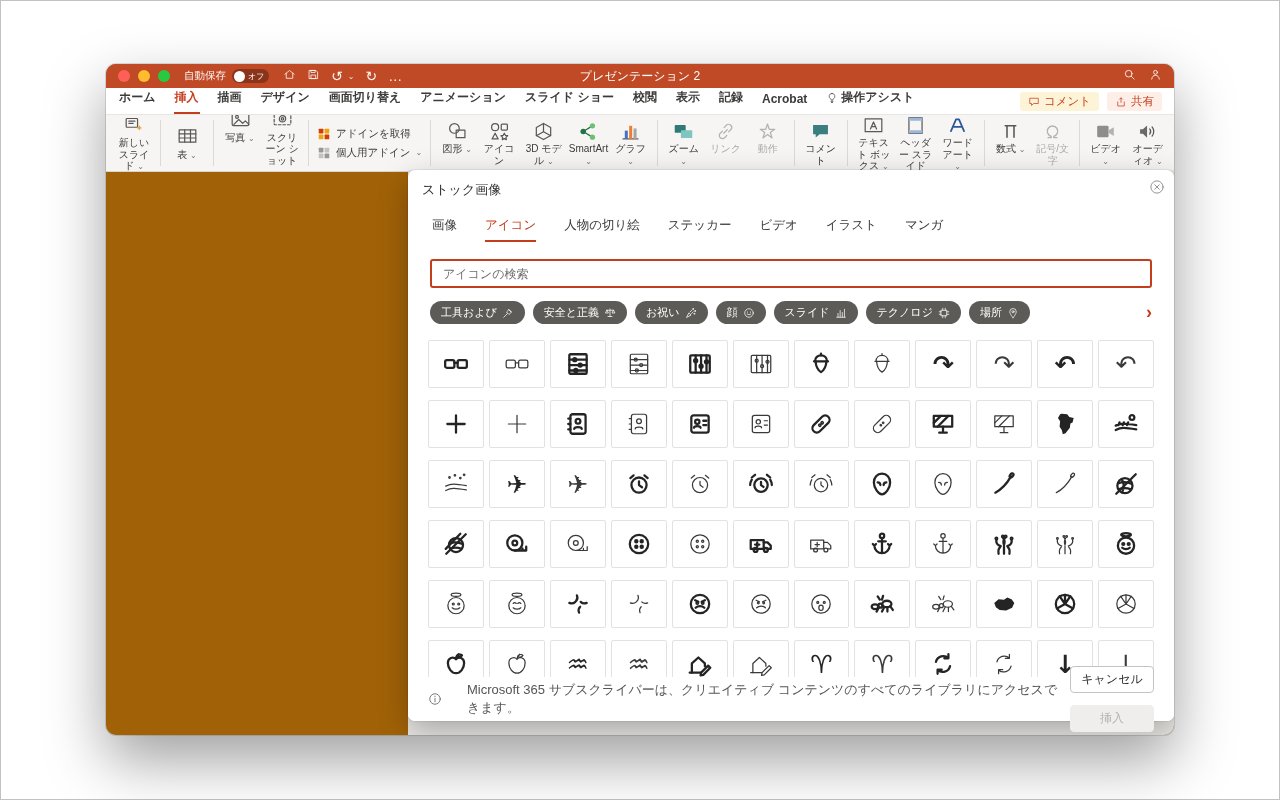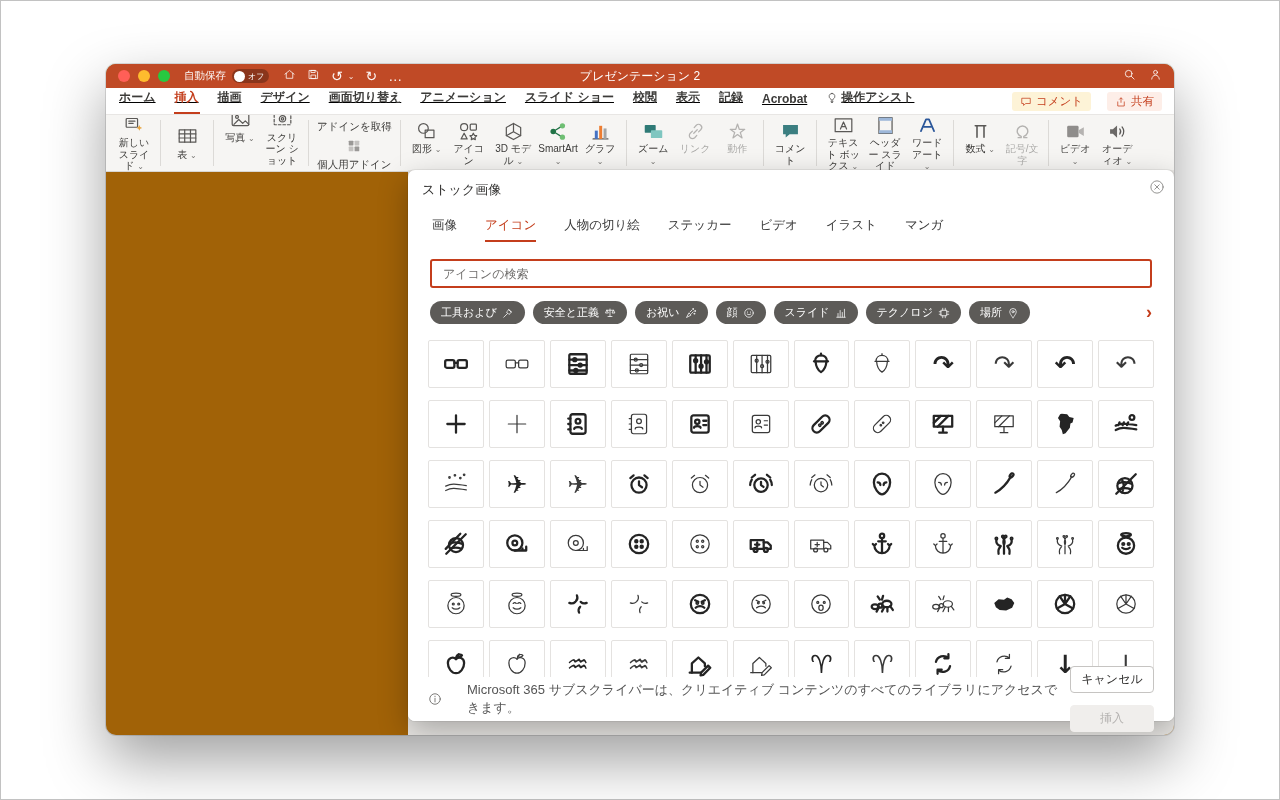--- a/index.html
+++ b/index.html
@@ -25,41 +25,41 @@
   .toggle .tlabel{font-size:8px;color:#fff;margin-left:3px;}
   .tb-icons{display:flex;align-items:center;gap:11px;}
   .tb-icons svg{width:13px;height:13px;fill:none;stroke:rgba(255,255,255,.95);stroke-width:1.5;stroke-linecap:round;stroke-linejoin:round;}
   .tb-glyph{font-size:14px;color:rgba(255,255,255,.95);line-height:1;}
   .tb-caret{font-size:8px;color:rgba(255,255,255,.85);margin-left:-6px;}
   .tb-title{position:absolute;left:0;right:0;text-align:center;font-size:12px;color:#fff;pointer-events:none;}
   .tb-right{margin-left:auto;display:flex;align-items:center;gap:13px;}
   .tb-right svg{width:13px;height:13px;fill:none;stroke:#fff;stroke-width:1.5;stroke-linecap:round;}
   
   .tabrow{height:26px;background:#fff;display:flex;align-items:flex-end;padding:0 12px;position:relative;border-bottom:1px solid #e8e6e4;}
-  .rtabs{display:flex;gap:17px;align-items:flex-end;height:100%;text-decoration:underline;}
+  .rtabs{display:flex;gap:17px;align-items:flex-end;height:100%;}
   .rtab{font-size:12px;color:#3c3b39;font-weight:600;padding:5px 1px 6px;border-bottom:2.5px solid transparent;cursor:default;white-space:nowrap;display:flex;align-items:center;gap:3px;}
   .rtab.active{color:#c43e1c;border-bottom-color:#c43e1c;}
   .rtab svg{width:12px;height:12px;fill:none;stroke:#3c3b39;stroke-width:1.4;stroke-linecap:round;}
   .tabrow-right{margin-left:auto;display:flex;gap:8px;align-items:center;padding-bottom:3px;}
   .chip{display:flex;align-items:center;gap:4px;font-size:11.5px;color:#c43e1c;border-radius:3px;padding:2px 8px;}
   .chip svg{width:12px;height:12px;fill:none;stroke:#c43e1c;stroke-width:1.5;stroke-linejoin:round;}
   .chip-comments{background:#fdf3d7;}
-  .chip-share{background:#fdeee8;margin-left:8px;}
+  .chip-share{background:#fdeee8;}
   
   .ribbon{height:56px;background:#f6f5f3;border-bottom:1px solid #d8d6d3;display:flex;align-items:center;padding:0 6px;overflow:hidden;}
   .rgroup{display:flex;align-items:flex-start;gap:2px;padding:2px 2px;}
   .rsep{width:1px;height:46px;background:#dcdad7;margin:0 4px;flex:none;}
   .rbtn{display:flex;flex-direction:column;align-items:center;padding:2px 3px;min-width:34px;max-width:62px;}
   .rbtn .ric{height:22px;display:flex;align-items:center;}
   .rbtn svg{width:21px;height:21px;fill:none;stroke:#5a5856;stroke-width:1.4;stroke-linecap:round;stroke-linejoin:round;}
   .rbtn .lbl{font-size:10px;color:#3c3b39;text-align:center;line-height:1.15;margin-top:1px;}
   .rbtn .caret{font-size:8px;color:#797774;line-height:1;}
   .rbtn.disabled{opacity:.42;}
   .rstack{display:flex;flex-direction:column;gap:5px;justify-content:center;padding:4px 4px;}
-  .rrow{display:flex;align-items:center;gap:5px;font-size:10.5px;color:#3c3b39;white-space:nowrap;flex-direction:column;}
+  .rrow{display:flex;align-items:center;gap:5px;font-size:10.5px;color:#3c3b39;white-space:nowrap;}
   .rrow svg{width:14px;height:14px;fill:none;stroke:#5a5856;stroke-width:1.4;}
   .rrow .caret{font-size:8px;color:#797774;}
   
   .content{position:absolute;top:106px;left:0;right:0;bottom:0;}
   .leftpane{position:absolute;left:0;top:0;bottom:0;width:302px;background:#f2f1f0;}
   .hruler{position:absolute;left:22px;top:3px;width:272px;height:6px;
     background:repeating-linear-gradient(to right,#a9a7a5 0 1px,transparent 1px 7px);}
   .vruler{position:absolute;left:6px;top:160px;width:6px;height:200px;
     background:repeating-linear-gradient(to bottom,#a9a7a5 0 1px,transparent 1px 7px);}
   .slide{position:absolute;left:34px;top:204px;width:240px;height:135px;background:#fff;border:1px solid #dcdad8;box-shadow:0 1px 3px rgba(0,0,0,.18);}

